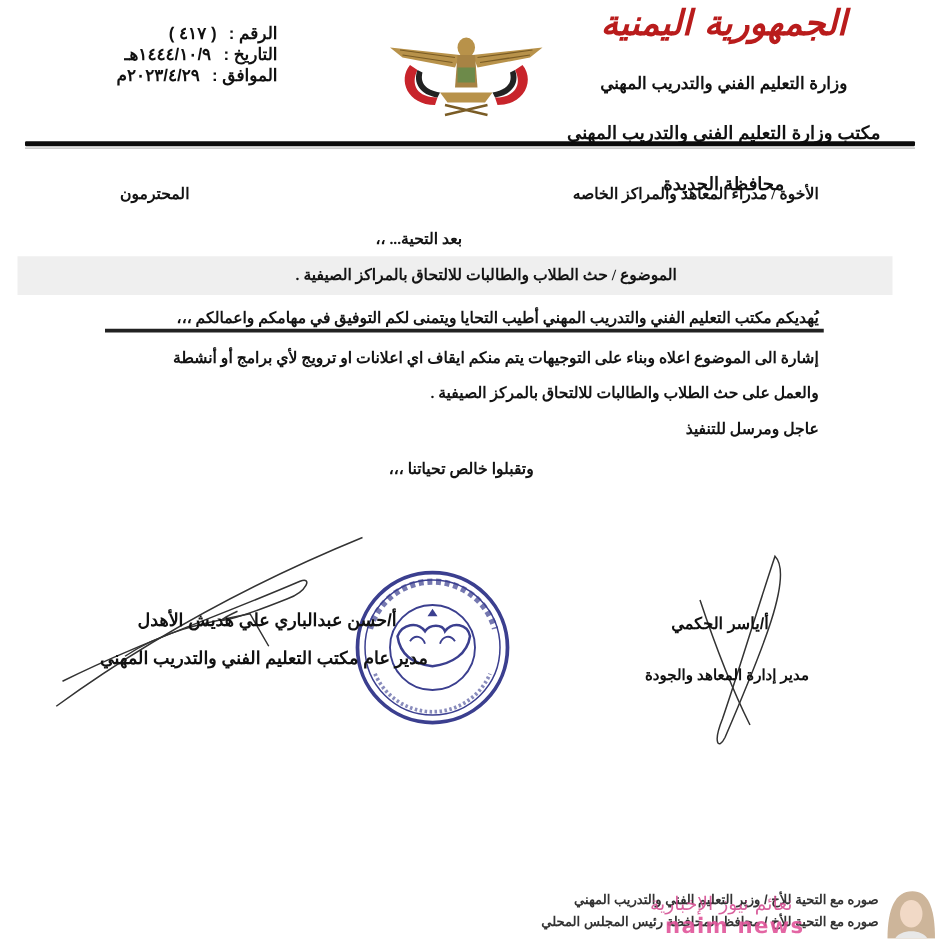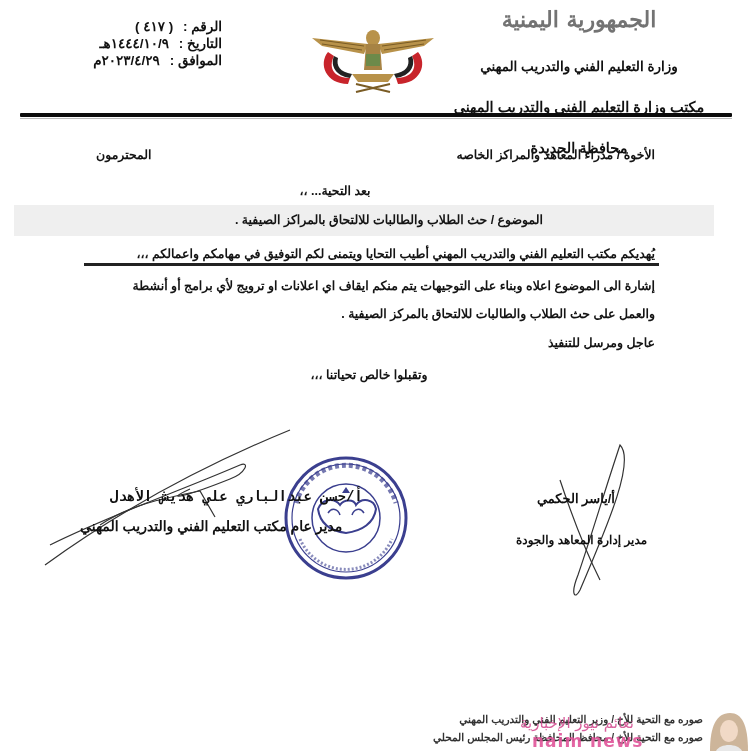--- a/index.html
+++ b/index.html
@@ -4,55 +4,55 @@
 <style>
   html, body { margin:0; padding:0; }
   body {
     width:750px; height:751px; background:#ffffff; position:relative; overflow:hidden;
     font-family:"DejaVu Sans", sans-serif; color:#111;
   }
   .abs { position:absolute; }
 
   
   .hdr-right { right:36px; top:4px; width:270px; text-align:center; direction:rtl; }
-  .hdr-calli { font-family:"DejaVu Serif", serif; font-size:22px; font-weight:bold; letter-spacing:1px; line-height:30px; color:#737373; }
+  .hdr-calli { font-family:"DejaVu Serif", serif; font-size:28px; font-weight:bold; font-style:italic; letter-spacing:1px; line-height:30px; color:#b91c1c; }
   .hdr-line { font-family:"Liberation Sans", sans-serif; font-weight:bold; font-size:13.5px; line-height:17px;margin-top:24px; }
   .hdr-line.big { font-size:14.5px; }
 
   
   .emblem { left:308px; top:24px; width:130px; height:70px; }
 
   
   .hdr-left { left:72px; top:18px; width:150px; direction:rtl; text-align:right; font-family:"Liberation Sans", sans-serif; font-weight:bold; font-size:13.5px; line-height:17px; }
   .hdr-left .row { white-space:nowrap; }
   .hdr-left .lbl { display:inline-block; }
   .hdr-left .val { display:inline-block; margin-right:6px; }
 
   .rule { left:20px; top:113px; width:712px; height:4px; background:#0c0c0c; border-radius:1px; }
   .rule2 { left:20px; top:118px; width:712px; height:1px; background:#bbb; }
 
-  .body-text { font-family:Liberation Sans, sans-serif; font-weight:bold; font-size:12.5px; direction:rtl; color:#141414; }
+  .body-text { font-family:Liberation Serif, serif; font-weight:bold; font-size:12.5px; direction:rtl; color:#141414; }
 
   .addressee { right:95px; top:147px; }
   .respected { left:96px; top:147px; }
   .greeting { left:0; width:650px; top:183px; text-align:center; padding-left:20px; box-sizing:border-box; }
 
   .subject-box { left:14px; top:205px; width:700px; height:31px; background:#efefef; }
   .subject { left:0; width:750px; top:212px; text-align:center; padding-left:28px; box-sizing:border-box; }
 
   .intro { right:95px; top:246px; }
   .intro-underline { left:84px; top:263px; width:575px; height:3px; background:#222; }
 
   .para1 { right:95px; top:278px; }
   .para2 { right:95px; top:306px; }
   .urgent { right:95px; top:335px; }
   .closing { left:0; width:718px; top:367px; text-align:center; padding-left:20px; box-sizing:border-box; }
 
   
-  .sig-left-name { left:110px; top:488px; font-family:Liberation Mono, monospace; font-weight:bold; font-size:14px; direction:rtl; white-space:nowrap;text-align:right; }
+  .sig-left-name { left:110px; top:488px; font-family:Liberation Sans, sans-serif; font-weight:bold; font-size:14px; direction:rtl; white-space:nowrap;text-align:right; }
   .sig-left-title { left:80px; top:518px; font-family:"Liberation Sans", sans-serif; font-weight:bold; font-size:14px; direction:rtl; white-space:nowrap; }
   .sig-right-name { left:537px; top:491px; font-family:"Liberation Sans", sans-serif; font-weight:bold; font-size:13px; direction:rtl; white-space:nowrap; }
   .sig-right-title { left:516px; top:533px; font-family:"Liberation Sans", sans-serif; font-weight:bold; font-size:12px; direction:rtl; white-space:nowrap; }
 
   .stamp { left:282px; top:453px; width:128px; height:130px; }
   .scribble-left { left:40px; top:425px; width:260px; height:150px; }
   .scribble-right { left:540px; top:440px; width:100px; height:165px; }
 
   
   .cc { font-family:"Liberation Sans", sans-serif; font-weight:bold; font-size:10.5px; direction:rtl; white-space:nowrap; color:#333; }

